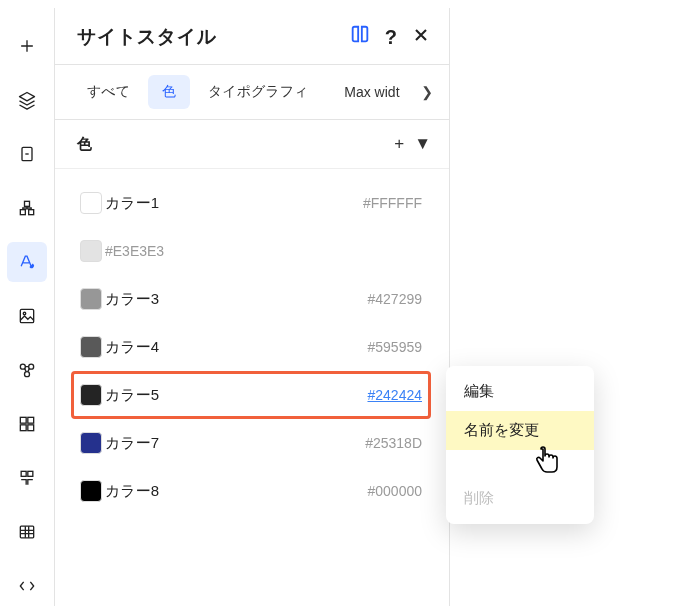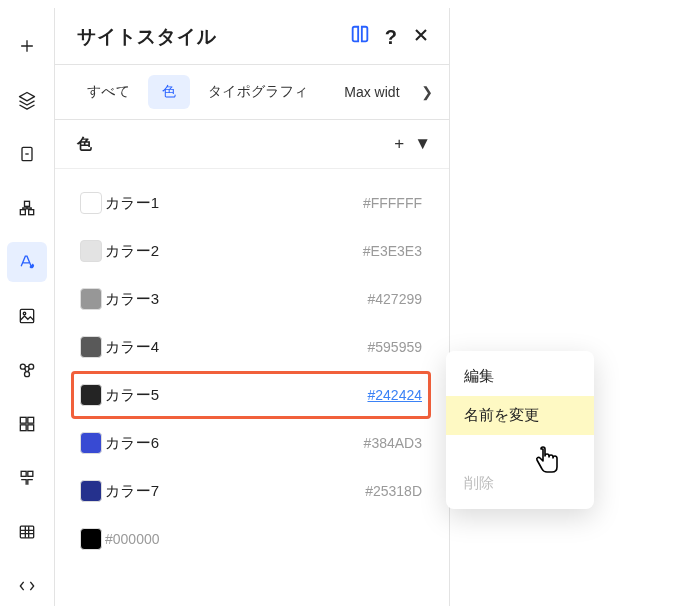--- a/index.html
+++ b/index.html
@@ -106,21 +106,21 @@
     border: 1px solid #ddd;
     flex: 0 0 22px;
   }
   .cname { font-size: 15px; color: #222; flex: 1; }
   .cval { font-size: 14px; color: #9a9a9a; font-family: inherit; }
   .color-item.highlight .cval { color: #3b82f6; text-decoration: underline; }
 
   .ctx-menu {
     position: absolute;
     left: 446px;
-    top: 351px;
+    top: 366px;
     width: 148px;
     background: #fff;
     border-radius: 8px;
     box-shadow: 0 8px 28px rgba(0,0,0,0.15);
     padding: 6px 0;
     font-size: 15px;
   }
   .ctx-item {
     padding: 10px 18px;
     cursor: pointer;
@@ -247,50 +247,45 @@
     </div>
 
     <div class="color-list" id="color-list">
         <div class="color-item">
           <div class="swatch" style="background: rgb(255, 255, 255);"></div>
           <div class="cname">カラー1</div>
           <div class="cval">#FFFFFF</div>
         </div>
         <div class="color-item">
           <div class="swatch" style="background: rgb(227, 227, 227);"></div>
-          <div class="cname">カラー2</div>
           <div class="cval">#E3E3E3</div>
         </div>
         <div class="color-item">
           <div class="swatch" style="background: rgb(151, 151, 151);"></div>
           <div class="cname">カラー3</div>
           <div class="cval">#427299</div>
         </div>
         <div class="color-item">
           <div class="swatch" style="background: rgb(89, 89, 89);"></div>
           <div class="cname">カラー4</div>
           <div class="cval">#595959</div>
         </div>
         <div class="color-item highlight">
           <div class="swatch" style="background: rgb(36, 36, 36);"></div>
           <div class="cname">カラー5</div>
           <div class="cval">#242424</div>
         </div>
         <div class="color-item">
-          <div class="swatch" style="background: rgb(56, 74, 211);"></div>
-          <div class="cname">カラー6</div>
-          <div class="cval">#384AD3</div>
-        </div>
-        <div class="color-item">
           <div class="swatch" style="background: rgb(37, 49, 141);"></div>
           <div class="cname">カラー7</div>
           <div class="cval">#25318D</div>
         </div>
         <div class="color-item">
           <div class="swatch" style="background: rgb(0, 0, 0);"></div>
+          <div class="cname">カラー8</div>
           <div class="cval">#000000</div>
         </div>
       </div>
   </div>
 </div>
 
 <div class="ctx-menu">
   <div class="ctx-item">編集</div>
   <div class="ctx-item hov">名前を変更</div>
   <div class="ctx-item dis">削除</div>

